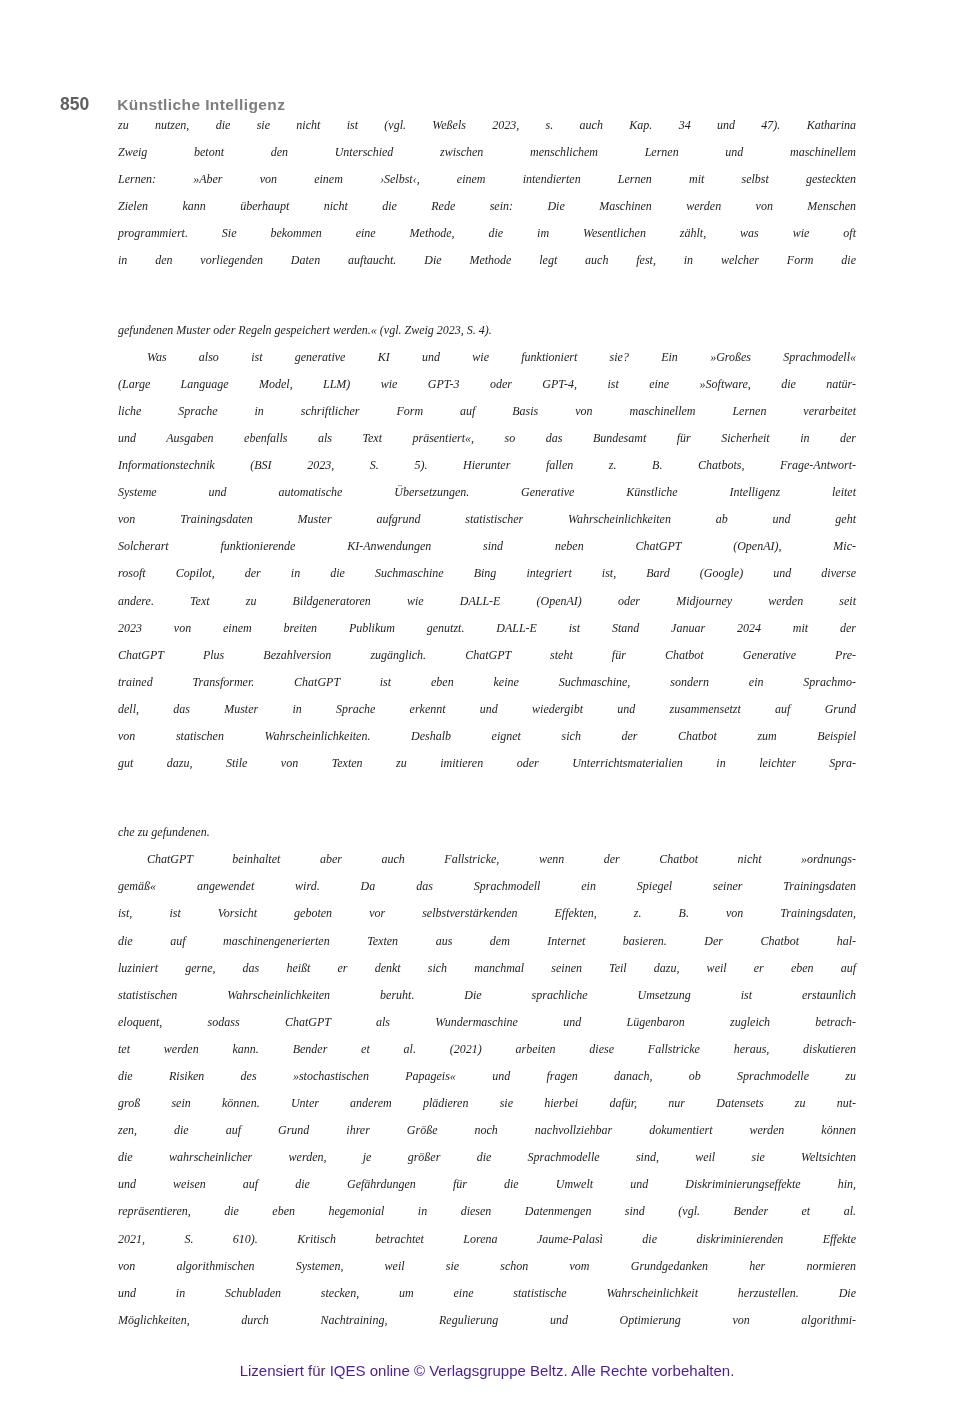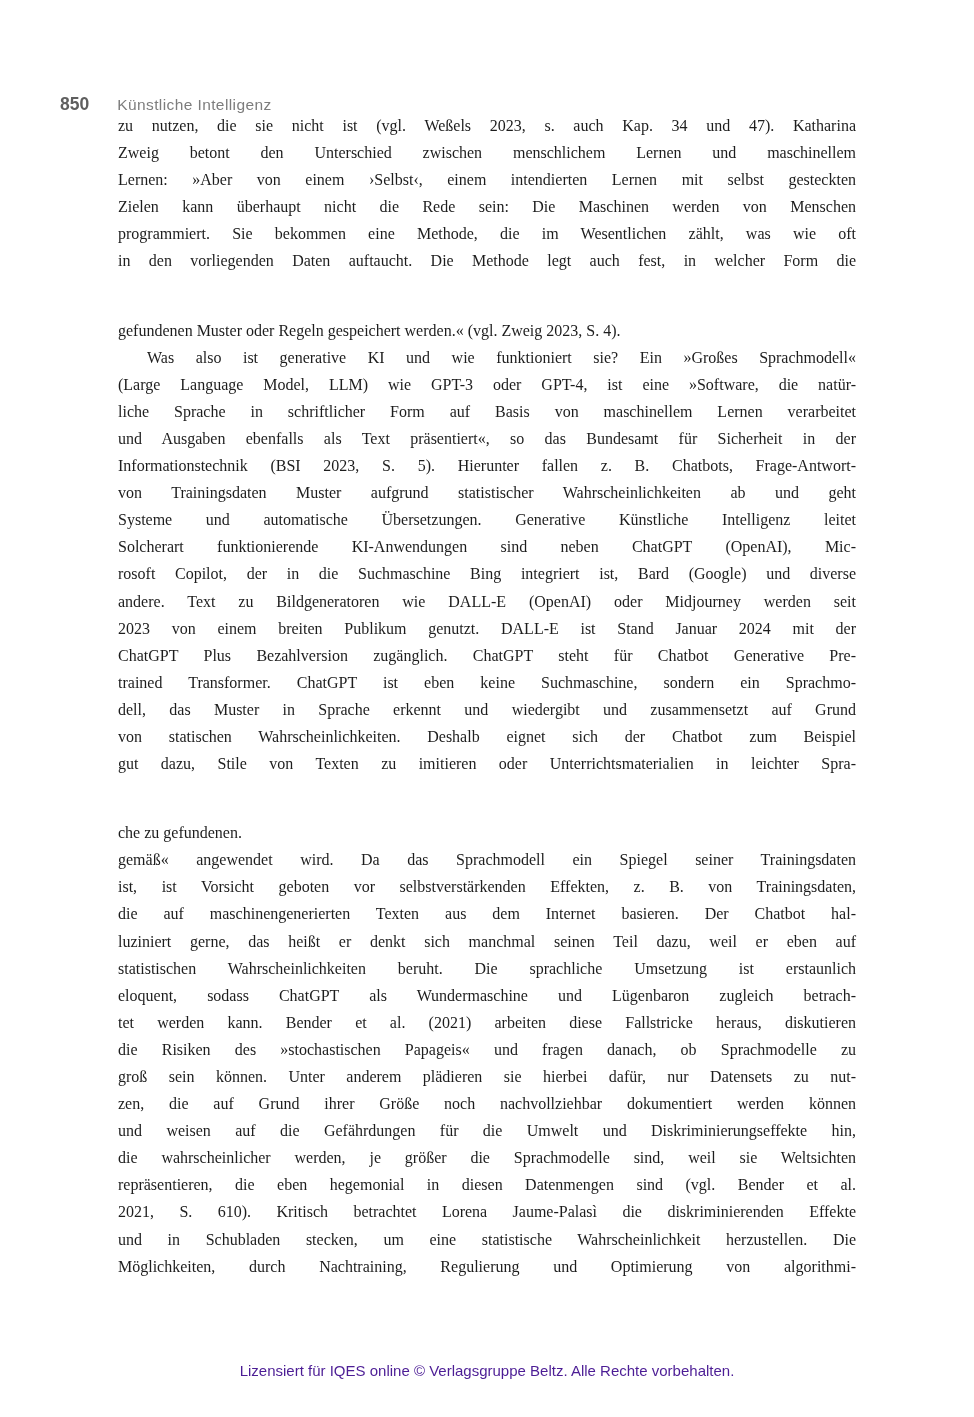--- a/index.html
+++ b/index.html
@@ -23,29 +23,31 @@
   .page-number {
     font-weight: bold;
     font-size: 17.5px;
     color: #5f5f5f;
   }
   .running-head {
     margin-left: 28px;
     font-size: 15.5px;
     color: #7d7d7d;
     letter-spacing: 0.4px;
+    font-weight: bold;
   }
   .body-text {
     position: absolute;
     left: 118px;
     top: 112px;
     width: 738px;
-    font-size: 16px;
+    font-size: 12px;
     line-height: 27.1px;
     color: #1d1d1d;
+    font-style: italic;
   }
   .line {
     text-align: justify;
     text-align-last: justify;
   }
   .line.lastline {
     text-align-last: left;
     margin-top: 42px;
   }
   .line.indent {
@@ -76,45 +78,47 @@
     <div class="line">Lernen: »Aber von einem ›Selbst‹, einem intendierten Lernen mit selbst gesteckten</div>
     <div class="line">Zielen kann überhaupt nicht die Rede sein: Die Maschinen werden von Menschen</div>
     <div class="line">programmiert. Sie bekommen eine Methode, die im Wesentlichen zählt, was wie oft</div>
     <div class="line">in den vorliegenden Daten auftaucht. Die Methode legt auch fest, in welcher Form die</div>
     <div class="line lastline">gefundenen Muster oder Regeln gespeichert werden.« (vgl. Zweig 2023, S. 4).</div>
     <div class="line indent">Was also ist generative KI und wie funktioniert sie? Ein »Großes Sprachmodell«</div>
     <div class="line">(Large Language Model, LLM) wie GPT-3 oder GPT-4, ist eine »Software, die natür-</div>
     <div class="line">liche Sprache in schriftlicher Form auf Basis von maschinellem Lernen verarbeitet</div>
     <div class="line">und Ausgaben ebenfalls als Text präsentiert«, so das Bundesamt für Sicherheit in der</div>
     <div class="line">Informationstechnik (BSI 2023, S. 5). Hierunter fallen z. B. Chatbots, Frage-Antwort-</div>
+    <div class="line">Systeme und automatische Übersetzungen. Generative Künstliche Intelligenz leitet</div>
     <div class="line">von Trainingsdaten Muster aufgrund statistischer Wahrscheinlichkeiten ab und geht</div>
-    <div class="line">Systeme und automatische Übersetzungen. Generative Künstliche Intelligenz leitet</div>
     <div class="line">Solcherart funktionierende KI-Anwendungen sind neben ChatGPT (OpenAI), Mic-</div>
     <div class="line">rosoft Copilot, der in die Suchmaschine Bing integriert ist, Bard (Google) und diverse</div>
     <div class="line">andere. Text zu Bildgeneratoren wie DALL-E (OpenAI) oder Midjourney werden seit</div>
     <div class="line">2023 von einem breiten Publikum genutzt. DALL-E ist Stand Januar 2024 mit der</div>
     <div class="line">ChatGPT Plus Bezahlversion zugänglich. ChatGPT steht für Chatbot Generative Pre-</div>
     <div class="line">trained Transformer. ChatGPT ist eben keine Suchmaschine, sondern ein Sprachmo-</div>
     <div class="line">dell, das Muster in Sprache erkennt und wiedergibt und zusammensetzt auf Grund</div>
     <div class="line">von statischen Wahrscheinlichkeiten. Deshalb eignet sich der Chatbot zum Beispiel</div>
     <div class="line">gut dazu, Stile von Texten zu imitieren oder Unterrichtsmaterialien in leichter Spra-</div>
     <div class="line lastline">che zu gefundenen.</div>
+    <div class="line indent">ChatGPT beinhaltet aber auch Fallstricke, wenn der Chatbot nicht »ordnungs-</div>
     <div class="line">gemäß« angewendet wird. Da das Sprachmodell ein Spiegel seiner Trainingsdaten</div>
     <div class="line">ist, ist Vorsicht geboten vor selbstverstärkenden Effekten, z. B. von Trainingsdaten,</div>
     <div class="line">die auf maschinengenerierten Texten aus dem Internet basieren. Der Chatbot hal-</div>
     <div class="line">luziniert gerne, das heißt er denkt sich manchmal seinen Teil dazu, weil er eben auf</div>
     <div class="line">statistischen Wahrscheinlichkeiten beruht. Die sprachliche Umsetzung ist erstaunlich</div>
     <div class="line">eloquent, sodass ChatGPT als Wundermaschine und Lügenbaron zugleich betrach-</div>
     <div class="line">tet werden kann. Bender et al. (2021) arbeiten diese Fallstricke heraus, diskutieren</div>
     <div class="line">die Risiken des »stochastischen Papageis« und fragen danach, ob Sprachmodelle zu</div>
     <div class="line">groß sein können. Unter anderem plädieren sie hierbei dafür, nur Datensets zu nut-</div>
     <div class="line">zen, die auf Grund ihrer Größe noch nachvollziehbar dokumentiert werden können</div>
+    <div class="line">die wahrscheinlicher werden, je größer die Sprachmodelle sind, weil sie Weltsichten</div>
     <div class="line">und weisen auf die Gefährdungen für die Umwelt und Diskriminierungseffekte hin,</div>
-    <div class="line">die wahrscheinlicher werden, je größer die Sprachmodelle sind, weil sie Weltsichten</div>
     <div class="line">repräsentieren, die eben hegemonial in diesen Datenmengen sind (vgl. Bender et al.</div>
     <div class="line">2021, S. 610). Kritisch betrachtet Lorena Jaume-Palasì die diskriminierenden Effekte</div>
+    <div class="line">von algorithmischen Systemen, weil sie schon vom Grundgedanken her normieren</div>
     <div class="line">und in Schubladen stecken, um eine statistische Wahrscheinlichkeit herzustellen. Die</div>
     <div class="line">Möglichkeiten, durch Nachtraining, Regulierung und Optimierung von algorithmi-</div>
   </main>
 
 <footer class="page-footer">
   <span>Lizensiert für IQES online © Verlagsgruppe Beltz. Alle Rechte vorbehalten.</span>
 </footer>
 
 </body></html>

